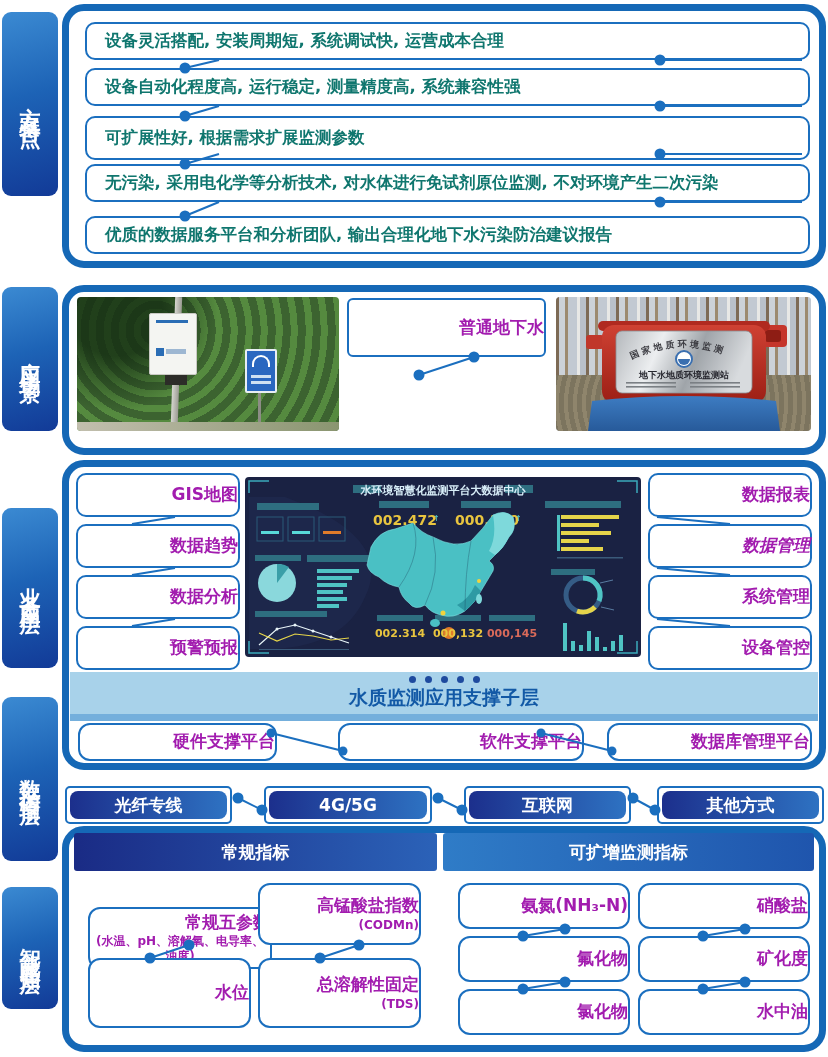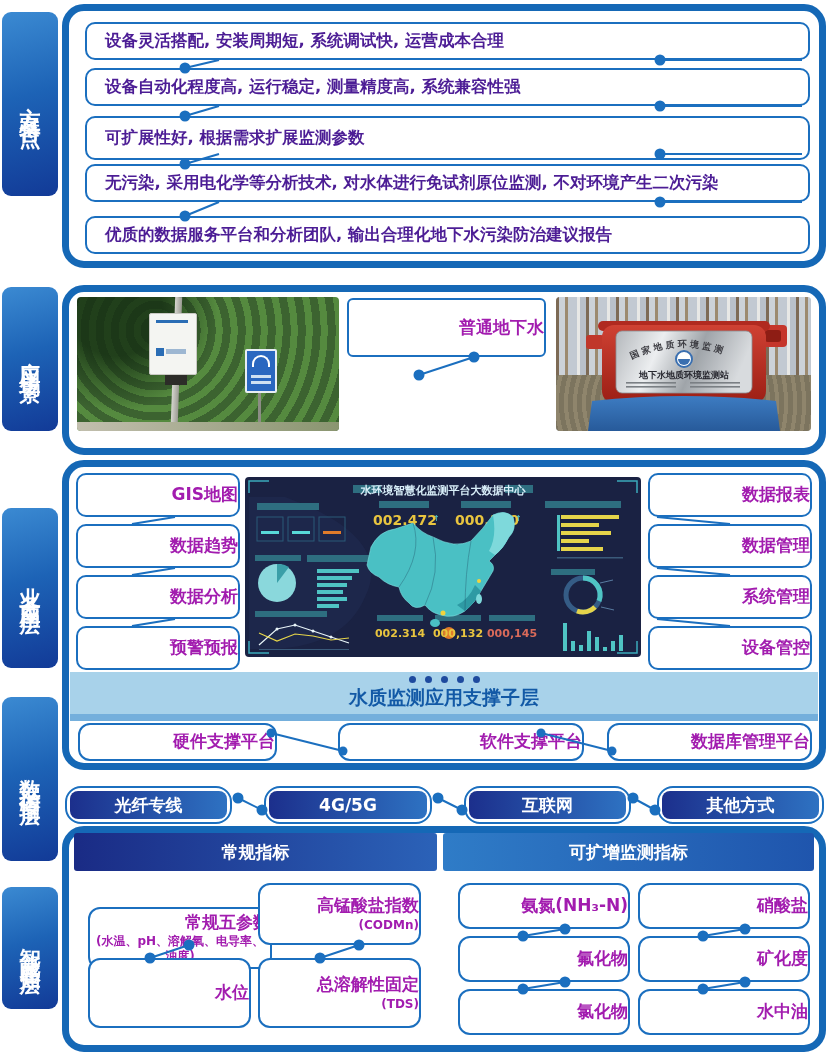--- a/index.html
+++ b/index.html
@@ -9,23 +9,23 @@
   .sec{background:#fff;border:7px solid #1568B6;border-radius:22px;}
   .slabel{left:2px;width:56px;background:linear-gradient(165deg,#3b8ad2 0%,#1d63b6 45%,#123a97 100%);
           border-radius:9px;color:#fff;font-weight:700;font-size:21px;
           display:flex;align-items:center;justify-content:center;
           writing-mode:vertical-rl;text-orientation:upright;letter-spacing:7px;}
   .bx{background:#fff;border:2px solid #1B6FBF;border-radius:10px;display:flex;flex-direction:column;
       align-items:flex-end;justify-content:center;font-weight:700;color:#a21caf;text-align:center;}
   .bx .t{font-size:17px;line-height:1.15;}
   .bx .s{font-size:12px;line-height:1.2;margin-top:2px;}
   .frow{border:2px solid #1B6FBF;border-radius:10px;display:flex;align-items:center;
-        padding-left:18px;font-size:16.5px;font-weight:700;color:#4c1d95;white-space:nowrap;background:#fff;}
+        padding-left:18px;font-size:16.5px;font-weight:700;color:#0f766e;white-space:nowrap;background:#fff;}
   .csvg{pointer-events:none;}
-  .pill-outer{border:2px solid #1B6FBF;border-radius:16px;background:#fff;padding:3px;}
+  .pill-outer{border:2px solid #1B6FBF;border-radius:5px;background:#fff;padding:3px;}
   .pill-inner{width:100%;height:100%;border-radius:8px;background:linear-gradient(90deg,#1C2F8C,#2E72C2);
               color:#fff;font-weight:700;font-size:17px;display:flex;align-items:center;justify-content:center;}
   .hdr{color:#fff;font-weight:700;font-size:17px;display:flex;align-items:center;justify-content:center;
        border-radius:3px;}
   .supbar{background:#A8D2EA;display:flex;flex-direction:column;align-items:center;justify-content:center;}
   .supbar .dots{display:flex;gap:9px;margin-bottom:2px;}
   .supbar .dots span{width:7px;height:7px;border-radius:50%;background:#1E4A9E;display:block;}
   .supbar .txt{color:#1259A6;font-weight:700;font-size:19px;}
   
   .photoL{border-radius:4px;overflow:hidden;
@@ -167,21 +167,21 @@
     <div class="abs bx" style="left:7px;top:108px;width:164px;height:44px;">
         <div class="t">数据分析</div>
       </div>
     <div class="abs bx" style="left:7px;top:159px;width:164px;height:44px;">
         <div class="t">预警预报</div>
       </div>
 
     <div class="abs bx" style="left:579px;top:6px;width:164px;height:44px;">
         <div class="t">数据报表</div>
       </div>
-    <div class="abs bx" style="left:579px;top:57px;width:164px;height:44px;">
+    <div class="abs bx" style="left:579px;top:57px;width:164px;height:44px;font-style:italic;">
         <div class="t">数据管理</div>
       </div>
     <div class="abs bx" style="left:579px;top:108px;width:164px;height:44px;">
         <div class="t">系统管理</div>
       </div>
     <div class="abs bx" style="left:579px;top:159px;width:164px;height:44px;">
         <div class="t">设备管控</div>
       </div>
 
     <svg class="abs" style="left:176px;top:10px;" width="396" height="180" viewBox="0 0 396 180">

